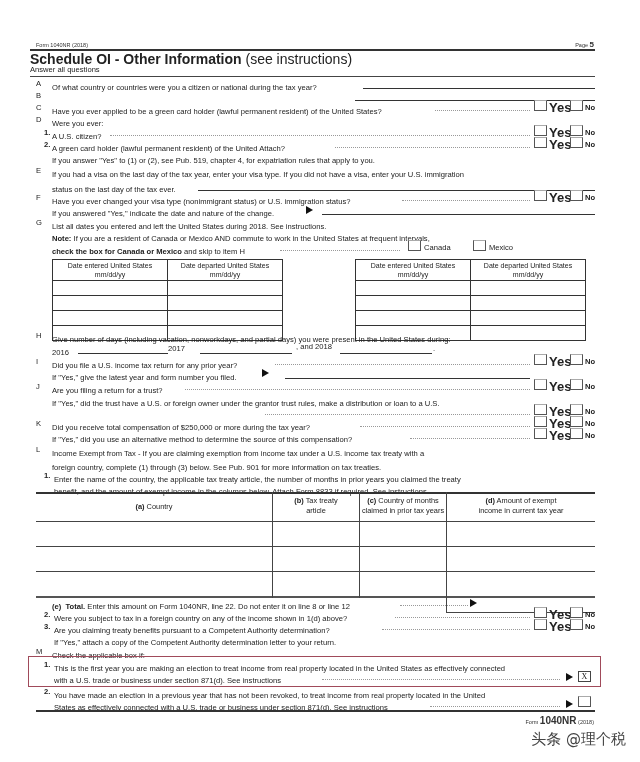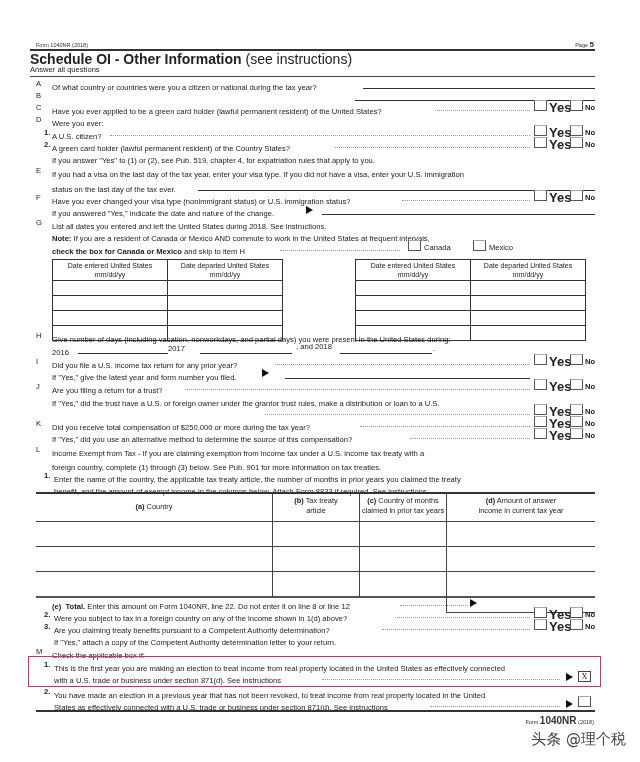--- a/index.html
+++ b/index.html
@@ -87,21 +87,21 @@
   <div class="dots" style="left:80px; width:420px;"></div>
   <div class="yn">
     <div class="cb cb-yes"></div>
       <span class="lbl-yes">Yes</span>
     <div class="cb cb-no"></div>
       <span class="lbl-no">No</span>
   </div>
 </div>
 <div class="row" style="top:139px;">
   <span class="num" style="left:14px;">2.</span>
-  <span class="txt">A green card holder (lawful permanent resident) of the Country States?</span>
+  <span class="txt">A green card holder (lawful permanent resident) of the United Attach?</span>
   <div class="dots" style="left:305px; width:195px;"></div>
   <div class="yn">
     <div class="cb cb-yes"></div>
       <span class="lbl-yes">Yes</span>
     <div class="cb cb-no"></div>
       <span class="lbl-no">No</span>
   </div>
 </div>
 <div class="row" style="top:151px;">
   <span class="txt">If you answer "Yes" to (1) or (2), see Pub. 519, chapter 4, for expatriation rules that apply to you.</span>
@@ -288,21 +288,21 @@
 </div>
 <div class="row" style="top:482px;">
   <span class="txt" style="left:24px;">benefit, and the amount of exempt income in the columns below. Attach Form 8833 if required. See instructions.</span>
 </div>
 
 <div class="treaty">
   <div class="top-rule"></div>
   <div class="hd" style="left:0; width:236px; top:10px;"><b>(a)</b><span> Country</span></div>
   <div class="hd" style="left:237px; width:86px;"><b>(b)</b><span> Tax treaty</span><br><span>article</span></div>
   <div class="hd" style="left:324px; width:86px;"><b>(c)</b><span> Country of months</span><br><span>claimed in prior tax years</span></div>
-  <div class="hd" style="left:411px; width:148px;"><b>(d)</b><span> Amount of answer</span><br><span>income in current tax year</span></div>
+  <div class="hd" style="left:411px; width:148px;"><b>(d)</b><span> Amount of exempt</span><br><span>income in current tax year</span></div>
   <div class="hrule" style="top:29px;"></div>
   <div class="hrule" style="top:54px;"></div>
   <div class="hrule" style="top:79px;"></div>
   <div class="hrule" style="top:104px; height:2px; background:#555;"></div>
   <div class="vrule" style="left:236px; top:0; height:106px;"></div>
   <div class="vrule" style="left:323px; top:0; height:106px;"></div>
   <div class="vrule" style="left:410px; top:0; height:121px;"></div>
   <div class="hrule" style="top:120px; left:410px; width:149px;"></div>
   <div style="position:absolute; left:0; top:30px; width:236px; height:24px;"></div>
   <div style="position:absolute; left:237px; top:30px; width:86px; height:24px;"></div>

